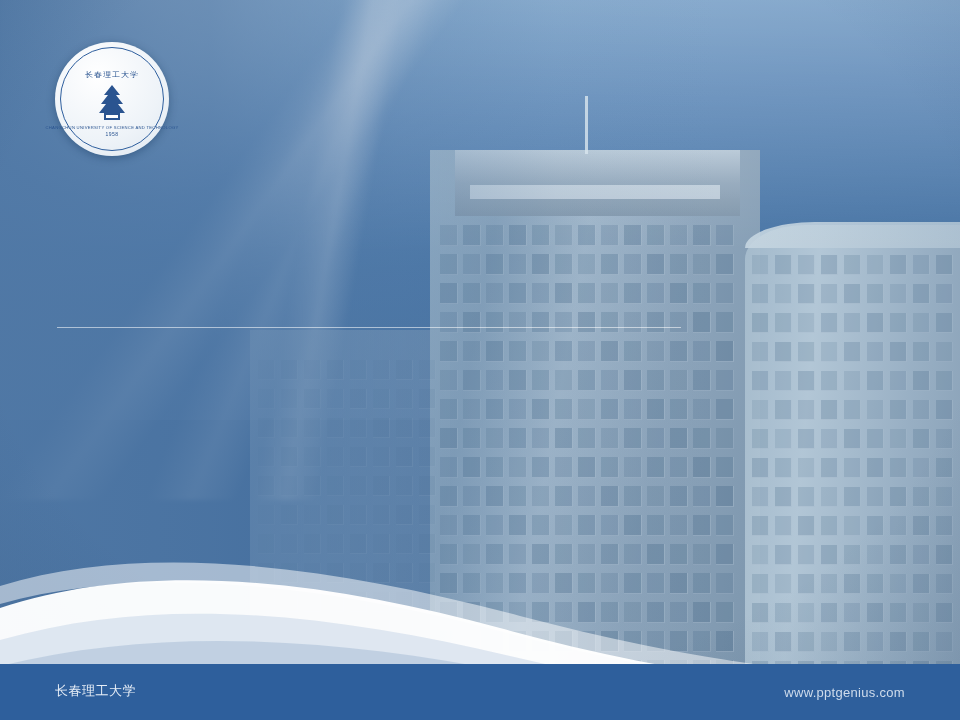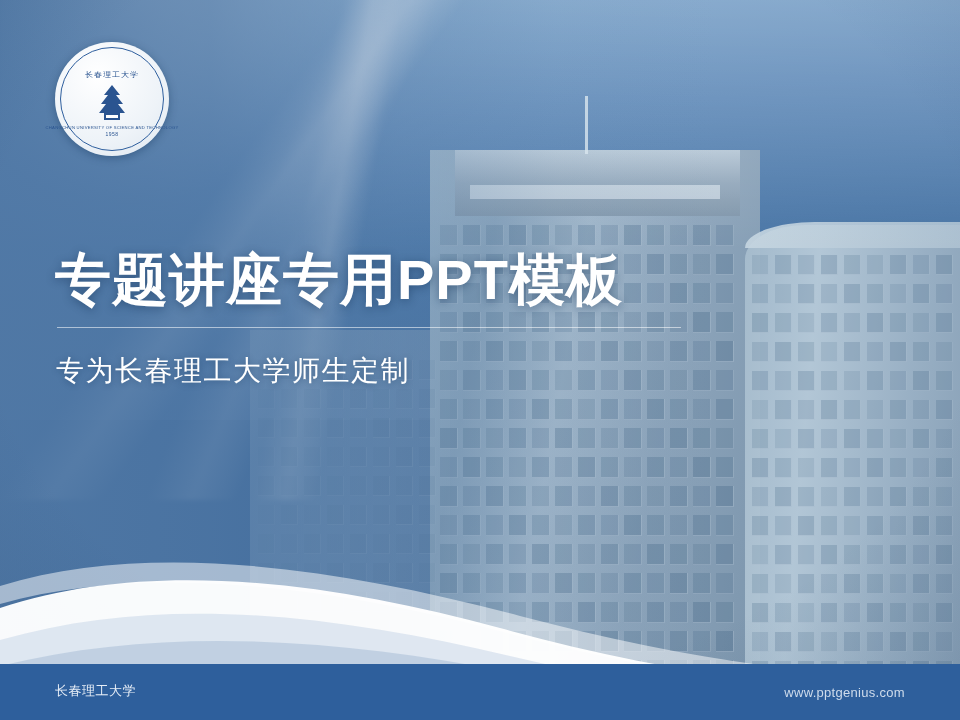--- a/index.html
+++ b/index.html
@@ -802,23 +802,21 @@
       <svg class="logo-mark" viewBox="0 0 44 40">
         <path d="M22 2 L30 12 L26 12 L33 21 L28 21 L35 30 L9 30 L16 21 L11 21 L18 12 L14 12 Z" fill="#2a5490"></path>
         <rect x="14" y="30" width="16" height="7" fill="#2a5490"></rect>
         <rect x="16" y="32" width="12" height="3" fill="#ffffff"></rect>
       </svg>
       <div class="logo-en">CHANGCHUN UNIVERSITY OF SCIENCE AND TECHNOLOGY</div>
       <div class="logo-year">1958</div>
     </div>
   </div>
 
-  <div class="title">专题讲座专用PPT模板</div>
   <div class="rule"></div>
-  <div class="subtitle">专为长春理工大学师生定制</div>
 
 
   <svg class="waves" viewBox="0 0 960 230" preserveAspectRatio="none">
     <path d="M0,118 C150,68 330,92 500,138 C660,182 820,206 960,196 L960,230 L0,230 Z" fill="#ffffff" opacity="0.97"></path>
     <path d="M0,150 C160,104 330,124 510,166 C670,204 820,222 960,214 L960,230 L0,230 Z" fill="#d9e3ee" opacity="0.85"></path>
     <path d="M0,176 C170,134 350,150 530,186 C690,218 830,232 960,228 L960,230 L0,230 Z" fill="#b9cade" opacity="0.8"></path>
     <path d="M0,96 C150,50 340,78 520,126 C680,168 830,192 960,184 L960,200 C830,210 670,186 510,144 C340,98 150,72 0,114 Z" fill="#ffffff" opacity="0.5"></path>
   </svg>
 
   <div class="footer-bar"></div>

